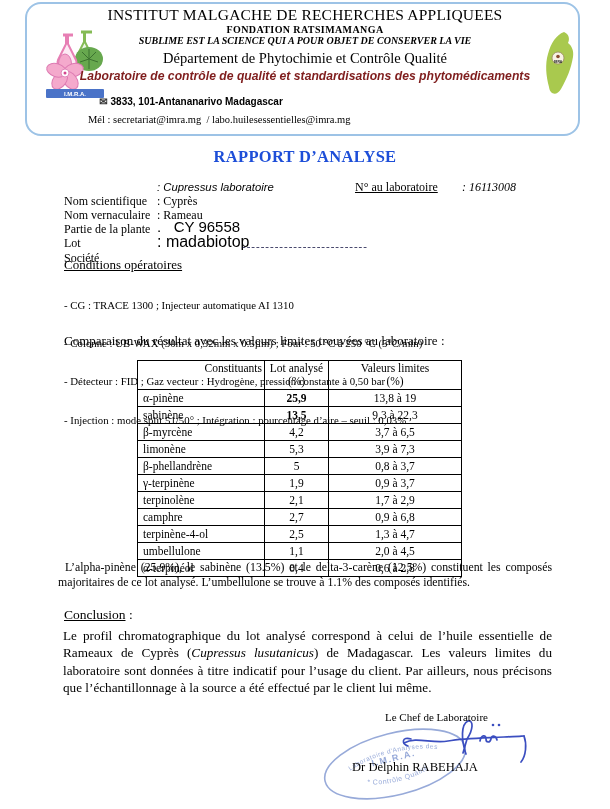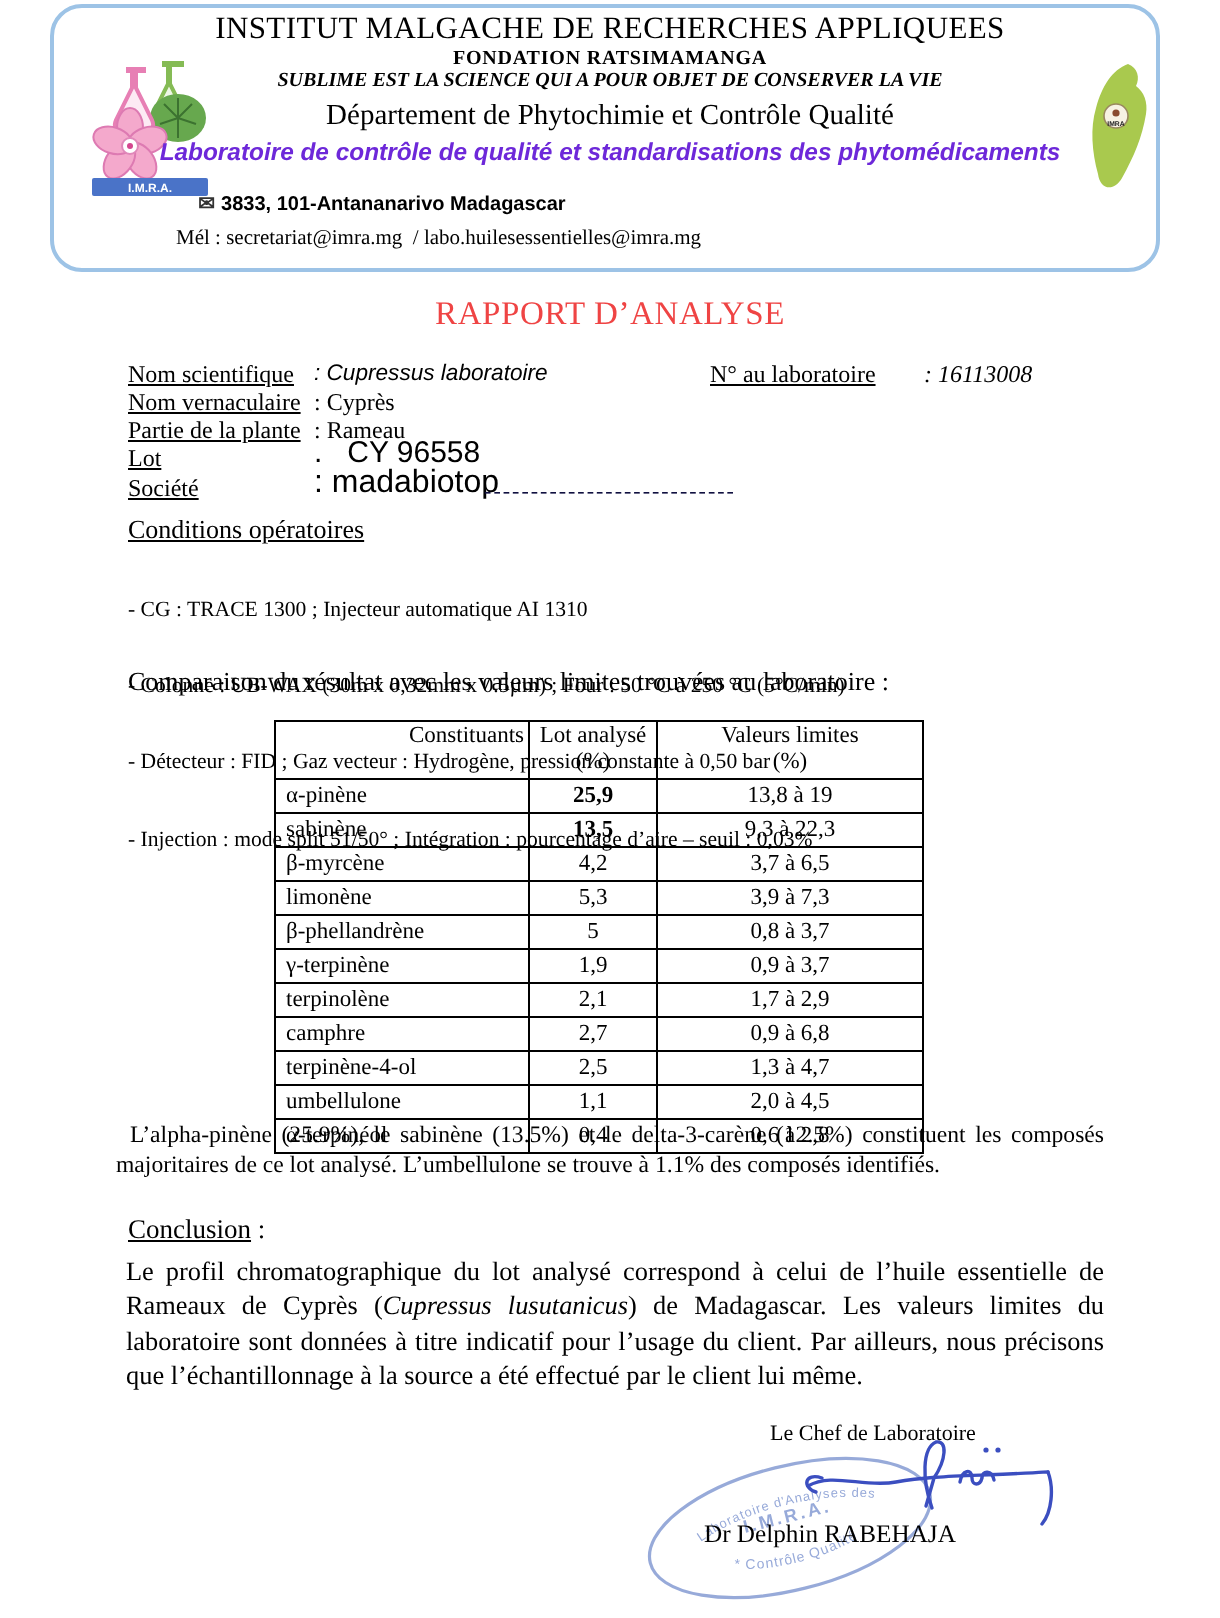--- a/index.html
+++ b/index.html
@@ -10,32 +10,32 @@
   }
   .abs{position:absolute;}
   .ctr{left:0;width:100%;text-align:center;}
 
   
   .header-box{left:25px;top:2px;width:551px;height:130px;border:2px solid #9dc3e6;border-radius:16px;}
   .h-institute{top:6px;font-size:15.5px;letter-spacing:.2px;}
   .h-foundation{top:24px;font-size:10px;font-weight:bold;letter-spacing:.4px;}
   .h-motto{top:35px;font-size:10px;font-weight:bold;font-style:italic;}
   .h-dept{top:50px;font-size:14.5px;}
-  .h-lab{top:69px;font-size:12.2px;font-weight:bold;font-style:italic;color:#6d28d9;font-family:"Liberation Sans",sans-serif;}
+  .h-lab{top:69px;font-size:12.2px;font-weight:bold;font-style:italic;color:#7f1d1d;font-family:"Liberation Sans",sans-serif;}
   .h-contact{left:88px;font-family:"Liberation Sans",sans-serif;font-weight:bold;white-space:pre;}
   .h-address{top:85px;font-size:10px;}
   .h-phone{top:99px;font-size:9.8px;}
   .h-email{left:88px;top:114px;font-size:10.5px;font-family:"Liberation Serif",serif;font-weight:normal;white-space:pre;}
   .glyph{color:#333;margin-right:3px;}
 
   
-  .report-title{top:147px;font-size:16.5px;font-weight:normal;color:#ef4444;letter-spacing:.3px;text-align:center;}
-
-  
-  .f-label{left:64px;font-size:12px;text-decoration:underline;}
+  .report-title{top:147px;font-size:16.5px;font-weight:bold;color:#1d4ed8;letter-spacing:.3px;text-align:center;}
+
+  
+  .f-label{left:64px;font-size:12px;margin-top:14px;}
   .f-value{left:157px;font-size:12px;white-space:pre;}
   .val-sci{font-style:italic;font-family:"Liberation Sans",sans-serif;font-size:11.3px;}
   .val-lot{font-family:"Liberation Sans",sans-serif;font-size:15px;}
   .val-soc{font-family:"Liberation Sans",sans-serif;font-size:16px;}
   .lab-no-label{left:355px;top:180px;font-size:12px;text-decoration:underline;}
   .lab-no-value{left:462px;top:180px;font-size:12px;font-style:italic;white-space:pre;}
   .divider{top:240px;font-size:11px;letter-spacing:1px;color:#101040;}
 
   
   .cond-head{left:64px;top:257px;font-size:13px;text-decoration:underline;}

